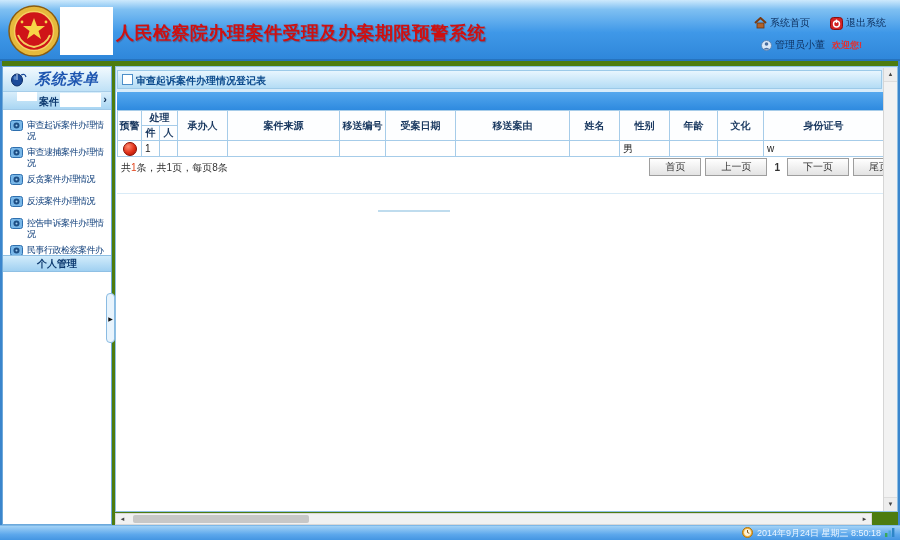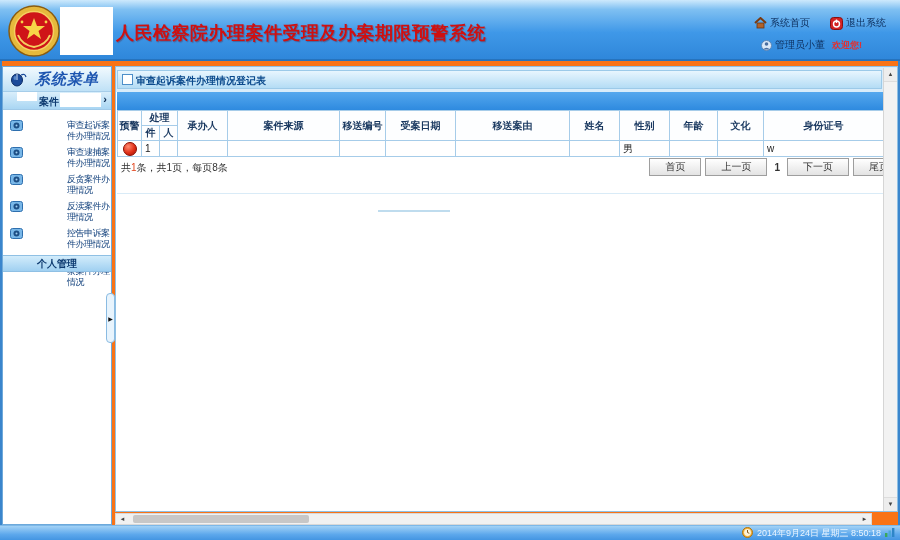--- a/index.html
+++ b/index.html
@@ -1,19 +1,19 @@
 <!DOCTYPE html>
 <html><head>
 <meta charset="utf-8">
 <style>
   html,body { margin:0; padding:0; }
   body { background:#9fb6c6; }
   .page {
     position:relative; width:900px; height:540px; overflow:hidden;
-    background:#f97316;
+    background:#4d7c0f;
     font-family:"Liberation Sans","DejaVu Sans",sans-serif;
   }
   
   .hdr {
     position:absolute; left:0; top:0; width:900px; height:61px;
     background:linear-gradient(180deg,#cde9fc 0%,#7fc0f2 16%,#3f98e8 55%,#2f87da 100%);
     border-bottom:2px solid #2673bd; box-sizing:border-box;
   }
   .logo { position:absolute; left:8px; top:5px; width:52px; height:52px; }
   .censor-hdr { position:absolute; left:60px; top:7px; width:53px; height:48px; background:#fff; }
@@ -38,21 +38,21 @@
   .mouse-ico { position:absolute; left:7px; top:4px; }
   .sb-title { position:absolute; left:32px; top:3px; font-size:15px; font-weight:bold; font-style:italic; color:#1d55b0; letter-spacing:1px; white-space:nowrap; }
   .sb-case { position:relative; height:17px; background:linear-gradient(180deg,#d9eefb,#a9d6f3); border-bottom:1px solid #9fc9e8; cursor:pointer; }
   .sb-case-label { position:absolute; left:36px; top:3px; font-size:10px; font-weight:bold; color:#0d3a70; }
   .censor-case-l { position:absolute; left:14px; top:0; width:20px; height:9px; background:#fff; }
   .censor-case-r { position:absolute; left:57px; top:1px; width:41px; height:14px; background:#fff; }
   .sb-case-arrow { position:absolute; right:4px; top:1px; font-size:11px; color:#0a2a50; font-weight:bold; }
   .sb-menu { padding-top:5px; }
   .sb-item { display:flex; align-items:flex-start; padding:5px 0 0 7px; min-height:17px; cursor:pointer; }
   .sb-ico { width:13px; height:11px; margin-right:4px; flex:none; }
-  .sb-item-label { font-size:9px; letter-spacing:-0.5px; color:#11407c; width:86px; line-height:11px;margin-left:40px; }
+  .sb-item-label { font-size:9px; letter-spacing:-0.5px; color:#11407c; width:86px; line-height:11px; }
   .sb-personal {
     position:absolute; left:0; top:188px; width:100%; height:15px;
     background:linear-gradient(180deg,#d2ecfb,#a0d0f1);
     border-top:1px solid #8fc0e4; border-bottom:1px solid #8fc0e4;
     text-align:center; font-size:10px; font-weight:bold; color:#0d3a70; line-height:15px; cursor:pointer;
   }
   .sb-handle {
     position:absolute; right:-4px; top:226px; width:7px; height:48px;
     background:#e8f4fd; border:1px solid #8abbe2; border-radius:4px; z-index:5;
     display:flex; align-items:center; justify-content:center; cursor:pointer;

